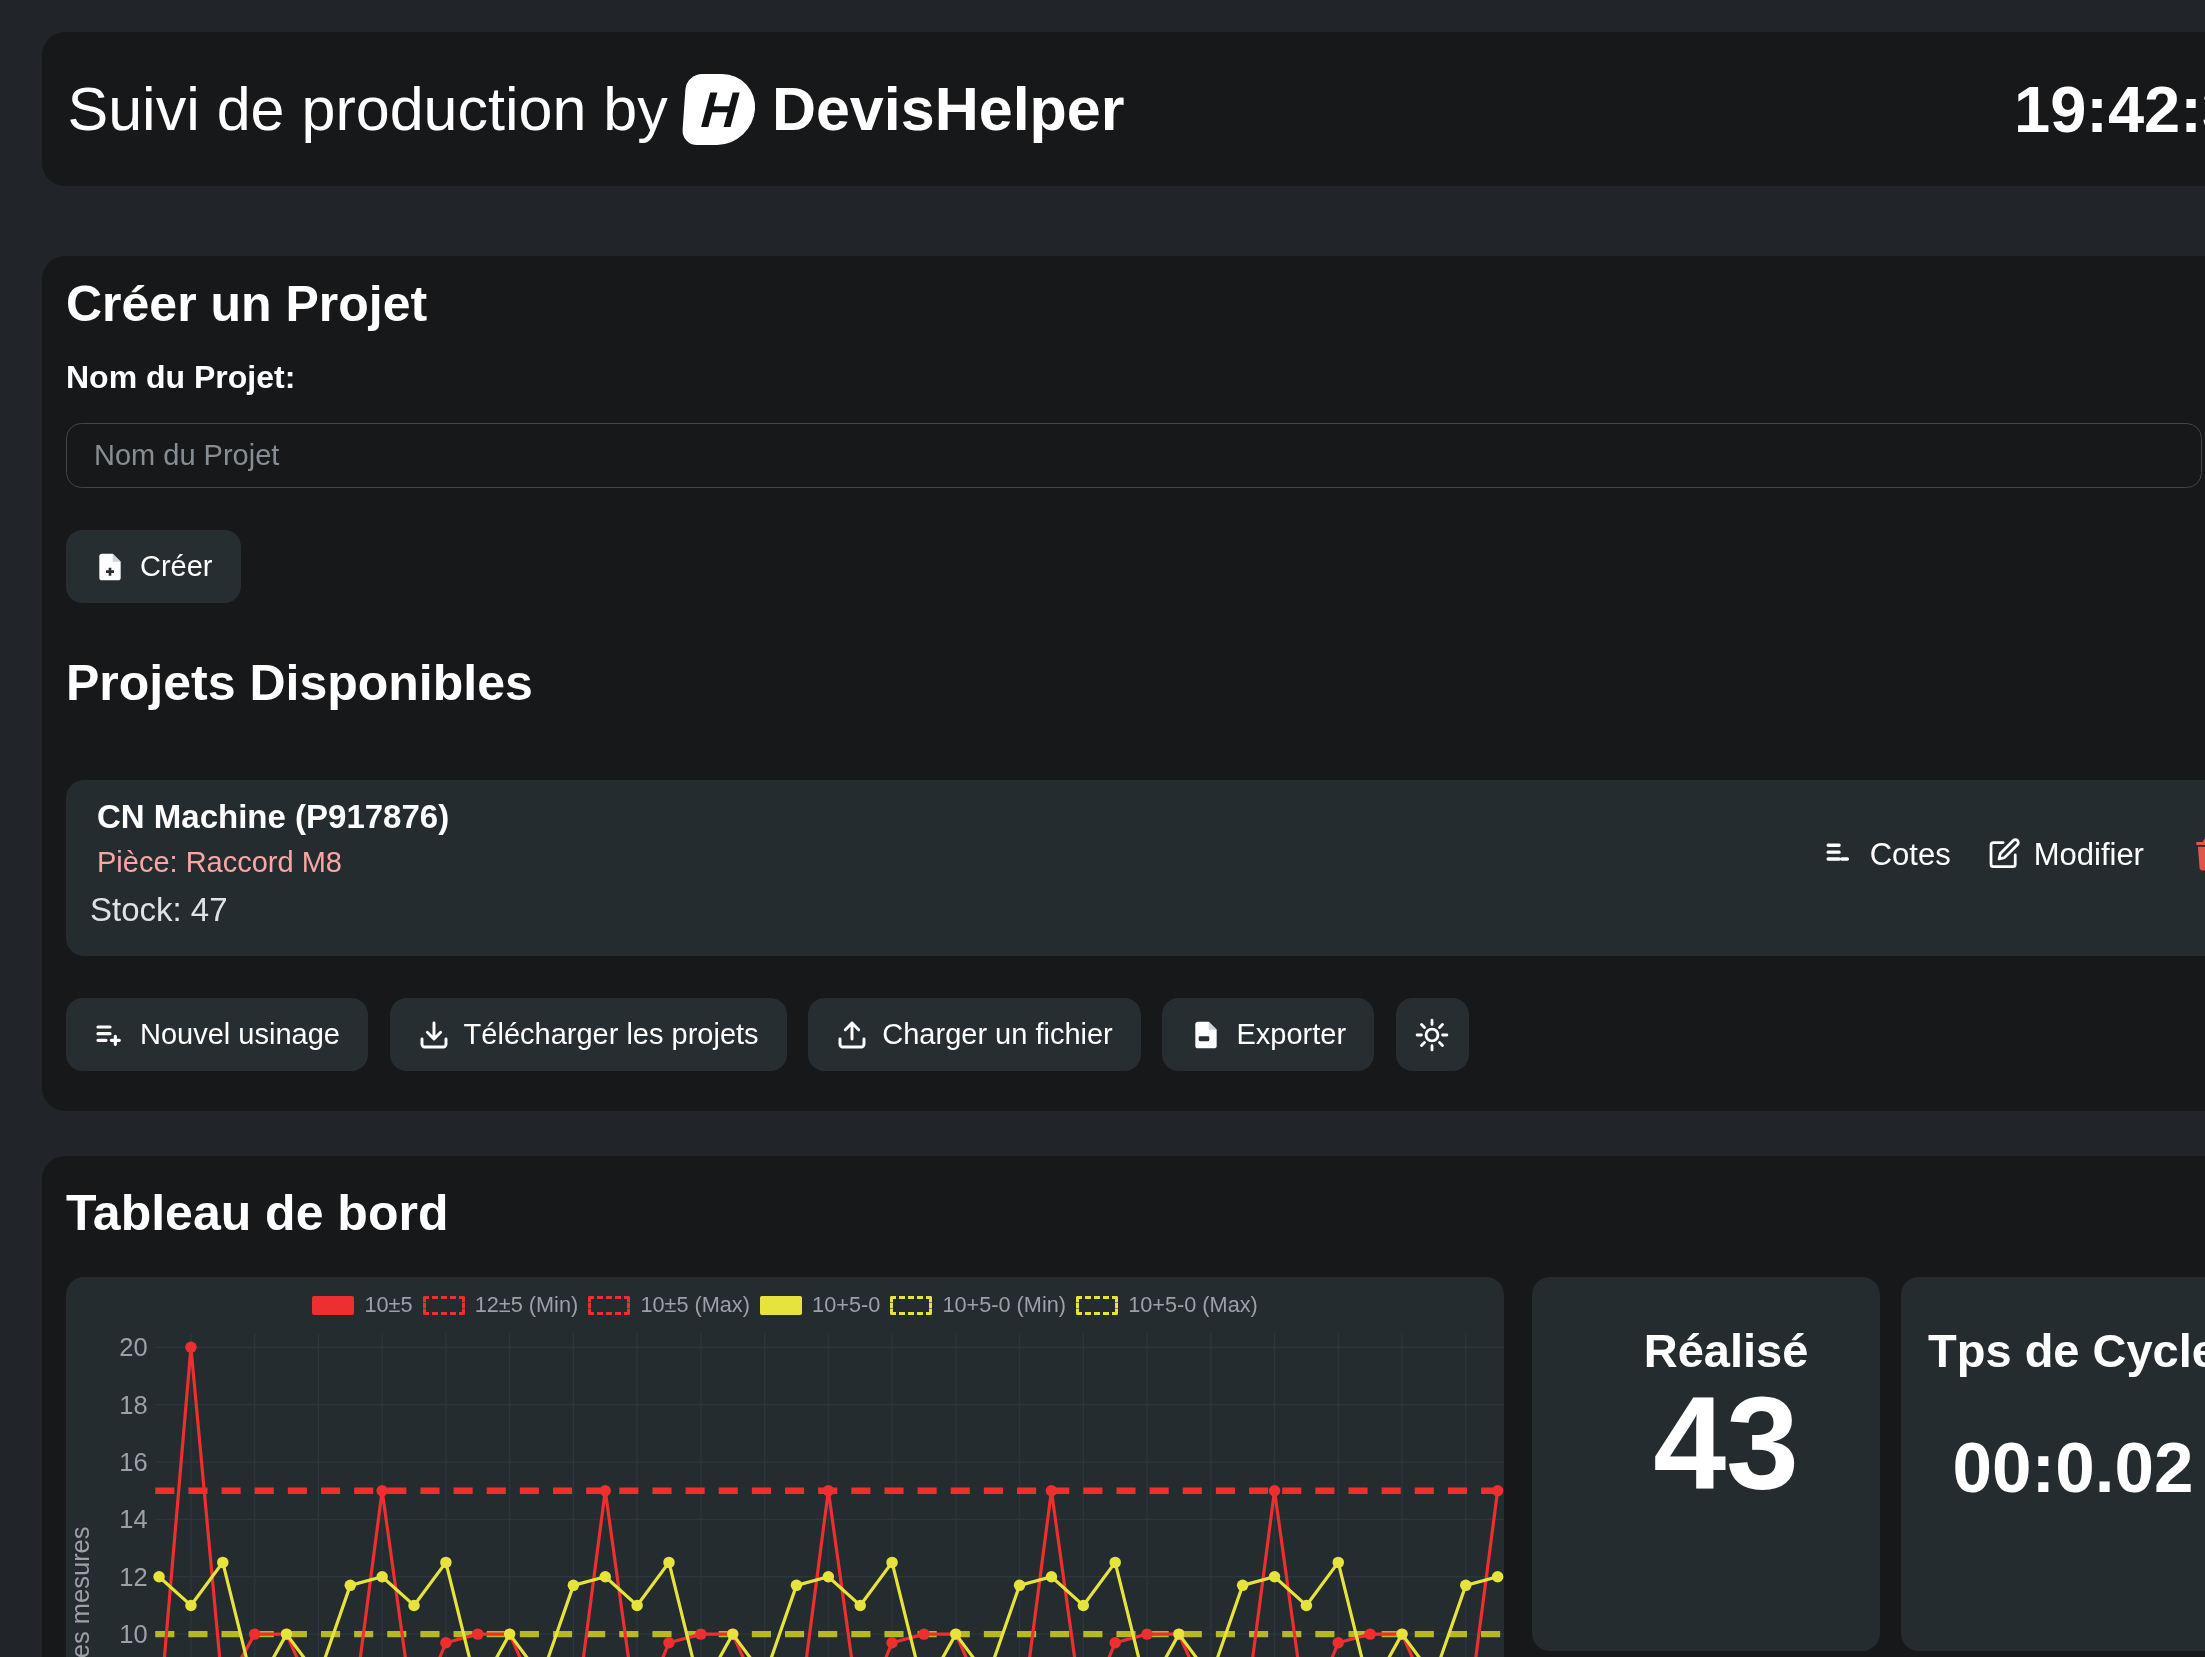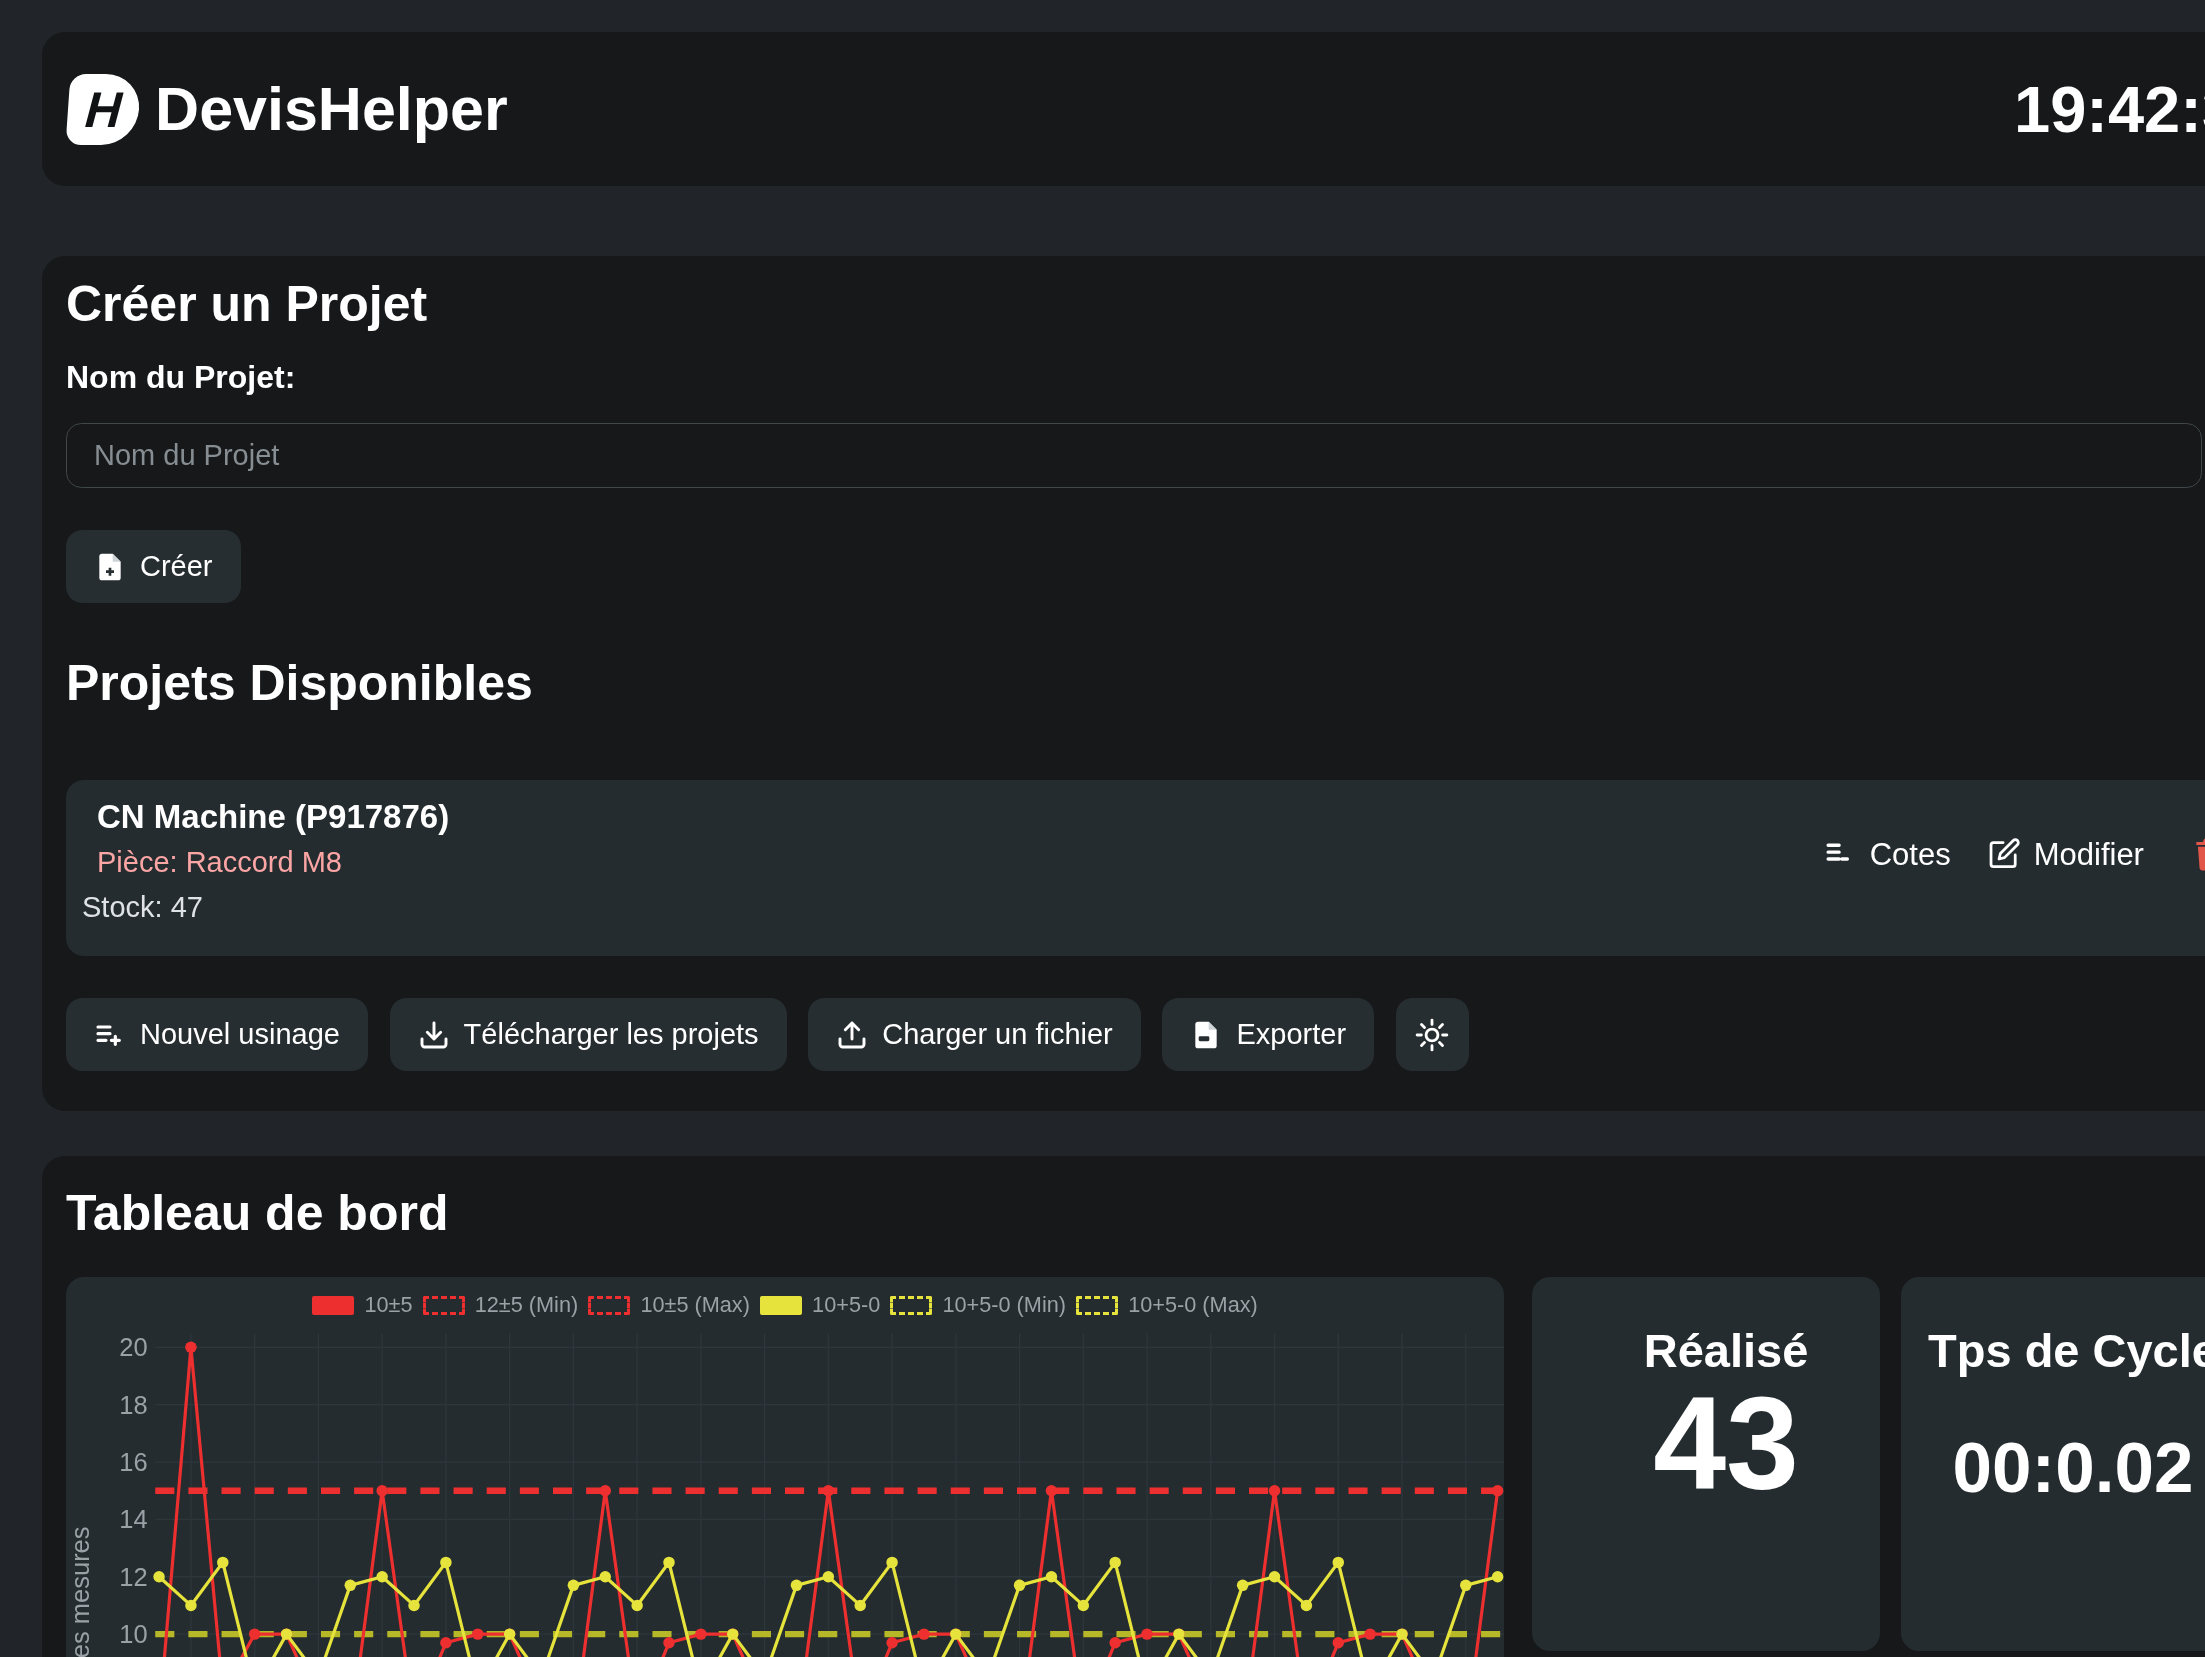--- a/index.html
+++ b/index.html
@@ -46,21 +46,21 @@
   .toolbar { position:absolute; left:24px; top:742px; display:flex; gap:21.7px; }
   .icon { display:inline-flex; align-items:center; justify-content:center; }
 
   
   .project-card {
     position:absolute; left:24px; top:524px; width:2205px; height:176px;
     background:#242c30; border-radius:18px;
   }
   .project-title { position:absolute; left:31px; top:18px; font-size:33px; font-weight:800; color:#ffffff; }
   .project-line1 { position:absolute; left:31px; top:66px; font-size:29px; color:#fca5a5; }
-  .project-line2 { position:absolute; left:16px; top:111px; font-size:29px; color:#dfe3e5; }
+  .project-line2 { position:absolute; left:24px; top:111px; font-size:33px; color:#dfe3e5; }
   .card-action { position:absolute; top:57px; display:flex; align-items:flex-start; gap:12.7px;
     font-size:31px; color:#ffffff; cursor:pointer; white-space:nowrap; background:none; border:none;
     font-family:"Liberation Sans", sans-serif; }
   #action-cotes { left:1758px; }
   #action-modifier { left:1922px; }
   #action-delete { left:2124px; top:54px; }
 
   
   .chart-card { position:absolute; left:24px; top:121px; width:1438px; height:574px;
     background:#242c30; border-radius:18px; overflow:hidden; }
@@ -82,20 +82,21 @@
   .stat-value-med { position:absolute; top:150px; width:344px; text-align:center;
     font-size:71px; font-weight:800; color:#ffffff; white-space:nowrap; }
 </style>
 </head>
 <body>
 
 <div id="app">
 
   <header class="panel" id="header">
     <div class="header-row">
+      <span class="app-title">Suivi de production by</span>
       <span class="brand-logo">H</span>
       <span class="brand-name">DevisHelper</span>
     </div>
     <span class="clock">19:42:3</span>
   </header>
 
   <section class="panel" id="create-section">
     <h2 class="h2" style="top:19px;">Créer un Projet</h2>
     <div class="field-label" style="top:103px;">Nom du Projet:</div>
     <input class="text-input" type="text" placeholder="Nom du Projet" style="">

